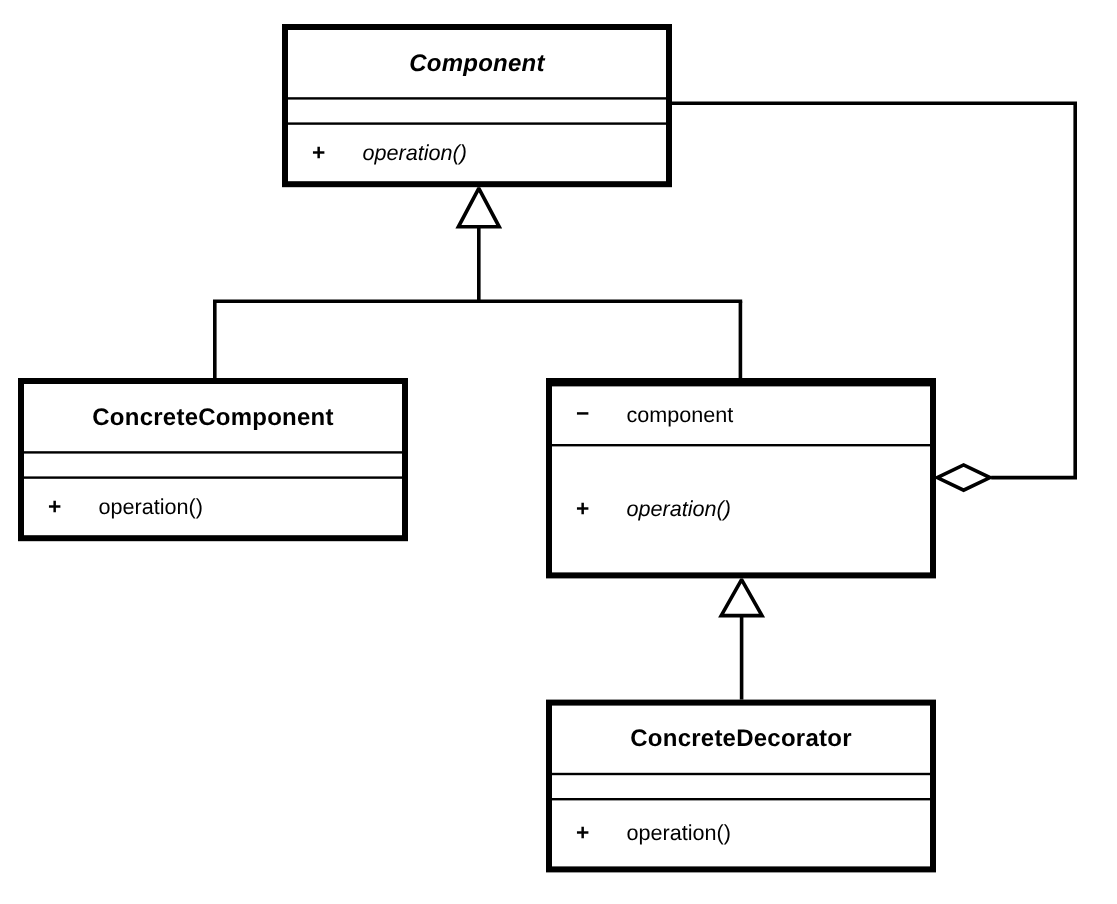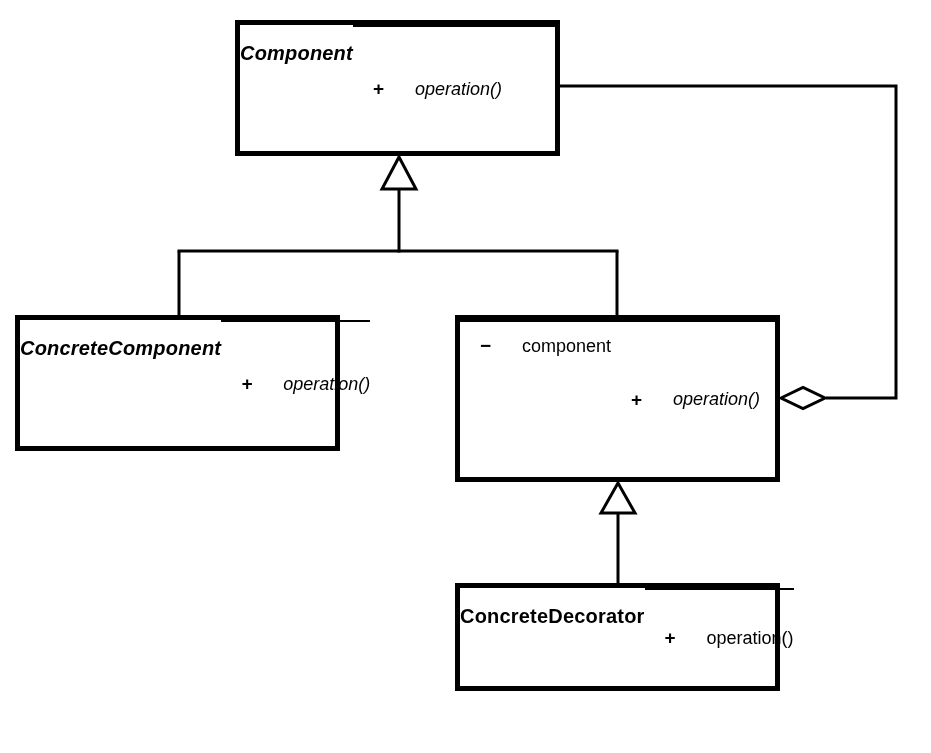--- a/index.html
+++ b/index.html
@@ -22,20 +22,21 @@
     top: 0;
     width: 931px;
     height: 753px;
   }
   .uml-class {
     position: absolute;
     box-sizing: border-box;
     border: 5px solid #000000;
     background: #ffffff;
     display: flex;
+    flex-direction: column;
   }
   .sec-title {
     height: 56px;
     display: flex;
     align-items: center;
     justify-content: center;
     font-size: 20px;
     font-weight: bold;
     letter-spacing: 0.2px;
   }
@@ -93,21 +94,21 @@
     <div class="sec-title">Component</div>
     <div class="sec-attrs" style="height:19px;"></div>
     <div class="sec-ops">
       <div class="member">
         <span class="sign">+</span>
         <span class="mlabel italic">operation()</span>
       </div>
     </div>
   </div>
 
-  <div class="uml-class" style="left:15px; top:315px; width:325px; height:136px;font-style:italic;">
+  <div class="uml-class" style="left:15px; top:315px; width:325px; height:136px;">
     <div class="sec-title">ConcreteComponent</div>
     <div class="sec-attrs" style="height:19px;"></div>
     <div class="sec-ops">
       <div class="member">
         <span class="sign">+</span>
         <span class="mlabel">operation()</span>
       </div>
     </div>
   </div>
 
@@ -119,21 +120,21 @@
       </div>
     </div>
     <div class="sec-ops">
       <div class="member">
         <span class="sign">+</span>
         <span class="mlabel italic">operation()</span>
       </div>
     </div>
   </div>
 
-  <div class="uml-class" style="left:455px; top:583px; width:325px; height:108px;">
+  <div class="uml-class" style="left:455px; top:583px; width:325px; height:144px;">
     <div class="sec-title">ConcreteDecorator</div>
     <div class="sec-attrs" style="height:19px;"></div>
     <div class="sec-ops">
       <div class="member">
         <span class="sign">+</span>
         <span class="mlabel">operation()</span>
       </div>
     </div>
   </div>
 

